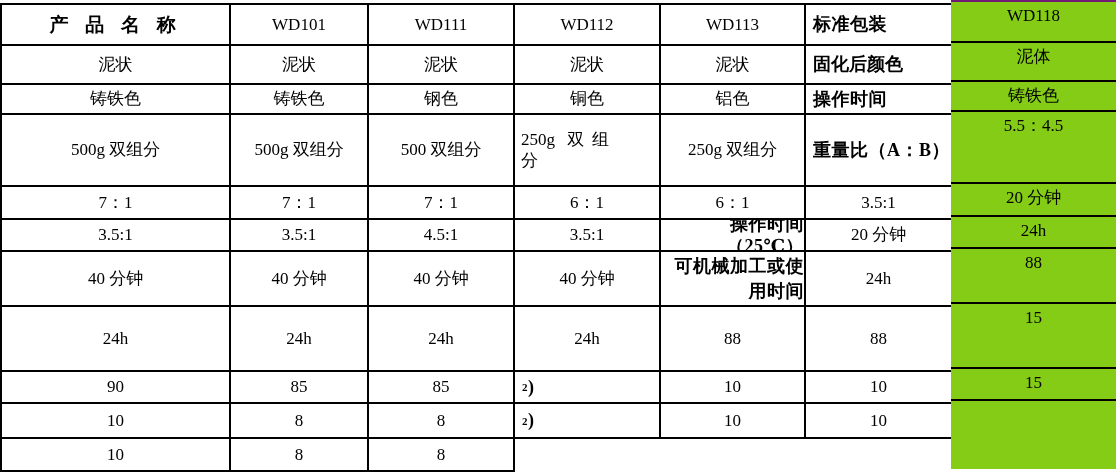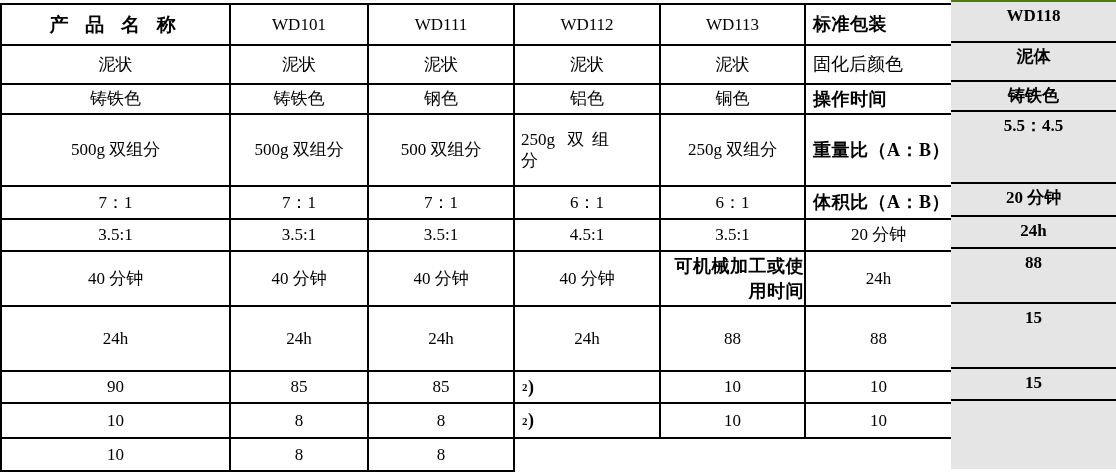--- a/index.html
+++ b/index.html
@@ -17,32 +17,32 @@
     border-top:2px solid #000;border-left:2px solid #000;
     background:#fff;
   }
   .c{
     box-sizing:border-box;
     border-right:2px solid #000;border-bottom:2px solid #000;
     display:flex;align-items:center;justify-content:center;
     font-size:17px;line-height:1.25;overflow:hidden;
   }
   .lab{justify-content:flex-start;padding-left:7px;font-weight:bold;font-size:18px;letter-spacing:0.5px;text-align:right;}
-  .lab.reg{font-weight:normal;letter-spacing:0;}
+  .lab.reg{font-weight:bold;letter-spacing:0;}
   .hdr{justify-content:center;padding-left:0;letter-spacing:6px;font-size:19px;}
   .pack{justify-content:flex-start;padding-left:6px;}
   .packspan{display:block;width:88px;text-align:justify;}
   .wrapspan{display:block;width:180px;line-height:1.35;}
   sup{font-size:11px;line-height:0;}
   
   .frag-col{
     position:absolute;left:951px;top:0;width:165px;
     display:grid;grid-template-columns:165px;
     grid-template-rows:41px 39px 30px 72px 33px 32px 55px 65px 32px 35px 33px;
-    border-top:2px solid #4d7c0f;background:#e5e5e5;font-weight:bold;
+    border-top:2px solid #701a75;background:#84cc16;
   }
   .f{
     box-sizing:border-box;border-bottom:2px solid #000;
     display:flex;align-items:flex-start;justify-content:center;
     padding-top:3px;font-size:17px;line-height:1.25;overflow:hidden;
   }
 </style>
 </head>
 <body>
 
@@ -60,46 +60,46 @@
     <div class="c">泥状</div>
     <div class="c">泥状</div>
     <div class="c">泥状</div>
     <div class="c">泥状</div>
     <div class="c">泥状</div>
 
     <div class="c lab reg">固化后颜色</div>
     <div class="c">铸铁色</div>
     <div class="c">铸铁色</div>
     <div class="c">钢色</div>
+    <div class="c">铜色</div>
     <div class="c">铝色</div>
-    <div class="c">铜色</div>
 
     <div class="c lab">操作时间</div>
     <div class="c">500g 双组分</div>
     <div class="c">500g 双组分</div>
     <div class="c">500 双组分</div>
     <div class="c pack">
         <span class="packspan">250g 双组分</span>
       </div>
     <div class="c">250g 双组分</div>
 
     <div class="c lab">重量比（A：B）</div>
     <div class="c">7：1</div>
     <div class="c">7：1</div>
     <div class="c">7：1</div>
     <div class="c">6：1</div>
     <div class="c">6：1</div>
 
-    <div class="c lab">体积比（A：B）</div>
     <div class="c">3.5:1</div>
     <div class="c">3.5:1</div>
     <div class="c">3.5:1</div>
     <div class="c">4.5:1</div>
     <div class="c">3.5:1</div>
 
+    <div class="c lab">操作时间（25℃）</div>
     <div class="c">20 分钟</div>
     <div class="c">40 分钟</div>
     <div class="c">40 分钟</div>
     <div class="c">40 分钟</div>
     <div class="c">40 分钟</div>
 
     <div class="c lab">
         <span class="wrapspan">可机械加工或使用时间</span>
       </div>
     <div class="c">24h</div>

